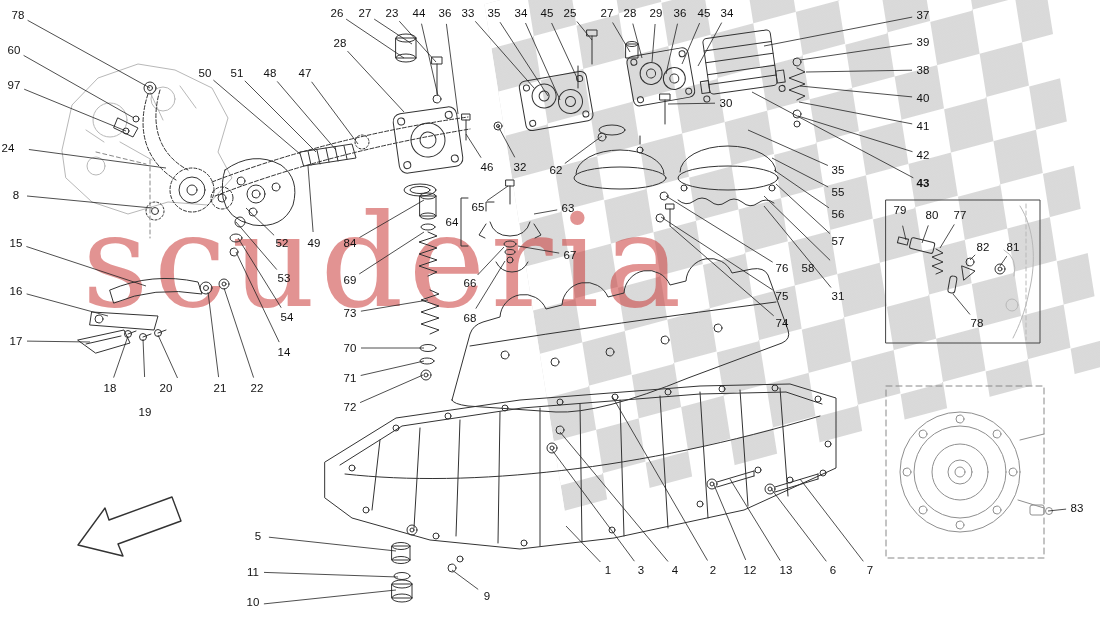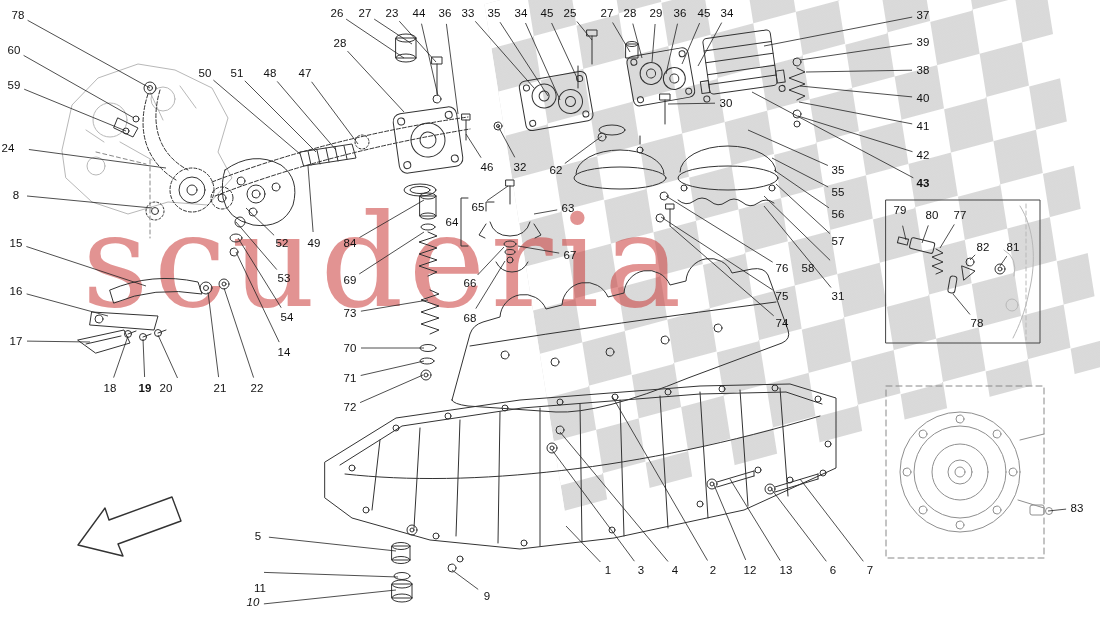--- a/index.html
+++ b/index.html
@@ -454,21 +454,21 @@
       <div class="callout" style="left: 838px; top: 214px;">56</div>
       <div class="callout" style="left: 838px; top: 241px;">57</div>
       <div class="callout" style="left: 808px; top: 268px;">58</div>
       <div class="callout" style="left: 838px; top: 296px;">31</div>
       <div class="callout" style="left: 726px; top: 103px;">30</div>
       <div class="callout" style="left: 556px; top: 170px;">62</div>
       <div class="callout" style="left: 487px; top: 167px;">46</div>
       <div class="callout" style="left: 520px; top: 167px;">32</div>
       <div class="callout" style="left: 18px; top: 15px;">78</div>
       <div class="callout" style="left: 14px; top: 50px;">60</div>
-      <div class="callout" style="left: 14px; top: 85px;">59</div>
+      <div class="callout" style="left: 14px; top: 85px;">97</div>
       <div class="callout" style="left: 8px; top: 148px;">24</div>
       <div class="callout" style="left: 16px; top: 195px;">8</div>
       <div class="callout" style="left: 16px; top: 243px;">15</div>
       <div class="callout" style="left: 16px; top: 291px;">16</div>
       <div class="callout" style="left: 16px; top: 341px;">17</div>
       <div class="callout" style="left: 205px; top: 73px;">50</div>
       <div class="callout" style="left: 237px; top: 73px;">51</div>
       <div class="callout" style="left: 270px; top: 73px;">48</div>
       <div class="callout" style="left: 305px; top: 73px;">47</div>
       <div class="callout" style="left: 340px; top: 43px;">28</div>
@@ -486,27 +486,27 @@
       <div class="callout" style="left: 452px; top: 222px;">64</div>
       <div class="callout" style="left: 478px; top: 207px;">65</div>
       <div class="callout" style="left: 568px; top: 208px;">63</div>
       <div class="callout" style="left: 570px; top: 255px;">67</div>
       <div class="callout" style="left: 470px; top: 283px;">66</div>
       <div class="callout" style="left: 470px; top: 318px;">68</div>
       <div class="callout" style="left: 782px; top: 268px;">76</div>
       <div class="callout" style="left: 782px; top: 296px;">75</div>
       <div class="callout" style="left: 782px; top: 323px;">74</div>
       <div class="callout" style="left: 110px; top: 388px;">18</div>
-      <div class="callout" style="left: 145px; top: 388px; font-weight: bold;">19</div>
+      <div class="callout" style="left: 145px; top: 412px;">19</div>
       <div class="callout" style="left: 166px; top: 388px;">20</div>
       <div class="callout" style="left: 220px; top: 388px;">21</div>
       <div class="callout" style="left: 257px; top: 388px;">22</div>
       <div class="callout" style="left: 258px; top: 536px;">5</div>
-      <div class="callout" style="left: 260px; top: 572px; margin-top: 16px;">11</div>
-      <div class="callout" style="left: 253px; top: 602px; font-style: italic;">10</div>
+      <div class="callout" style="left: 253px; top: 572px;">11</div>
+      <div class="callout" style="left: 253px; top: 602px;">10</div>
       <div class="callout" style="left: 487px; top: 596px;">9</div>
       <div class="callout" style="left: 608px; top: 570px;">1</div>
       <div class="callout" style="left: 641px; top: 570px;">3</div>
       <div class="callout" style="left: 675px; top: 570px;">4</div>
       <div class="callout" style="left: 713px; top: 570px;">2</div>
       <div class="callout" style="left: 750px; top: 570px;">12</div>
       <div class="callout" style="left: 786px; top: 570px;">13</div>
       <div class="callout" style="left: 833px; top: 570px;">6</div>
       <div class="callout" style="left: 870px; top: 570px;">7</div>
       <div class="callout" style="left: 900px; top: 210px;">79</div>

